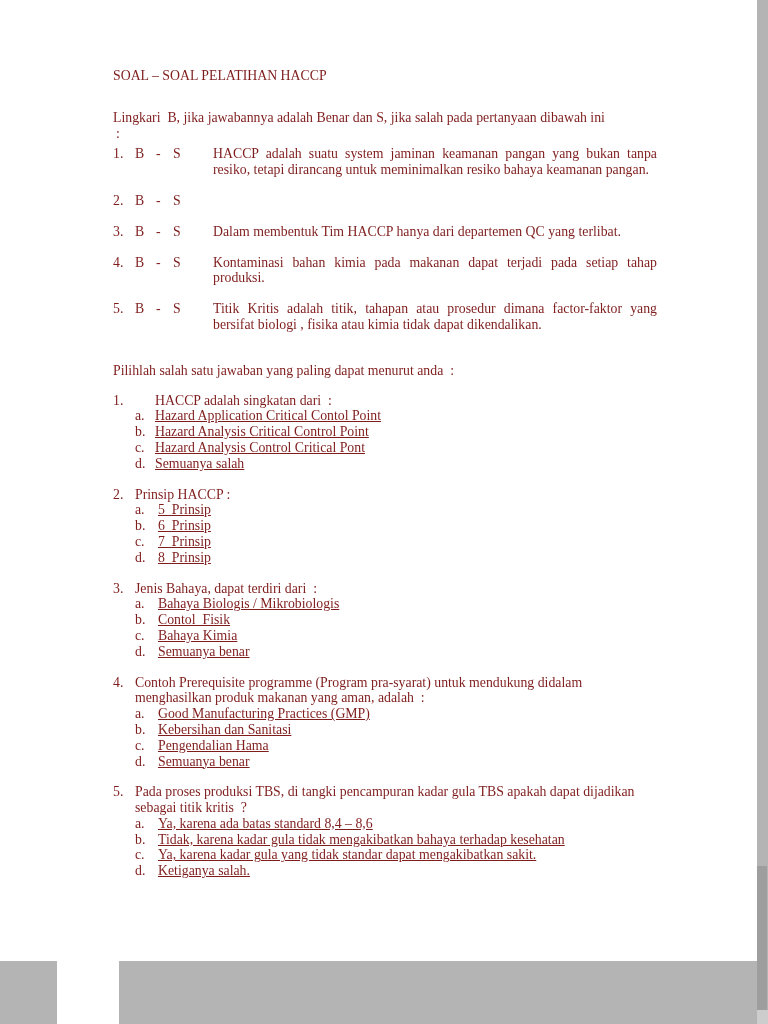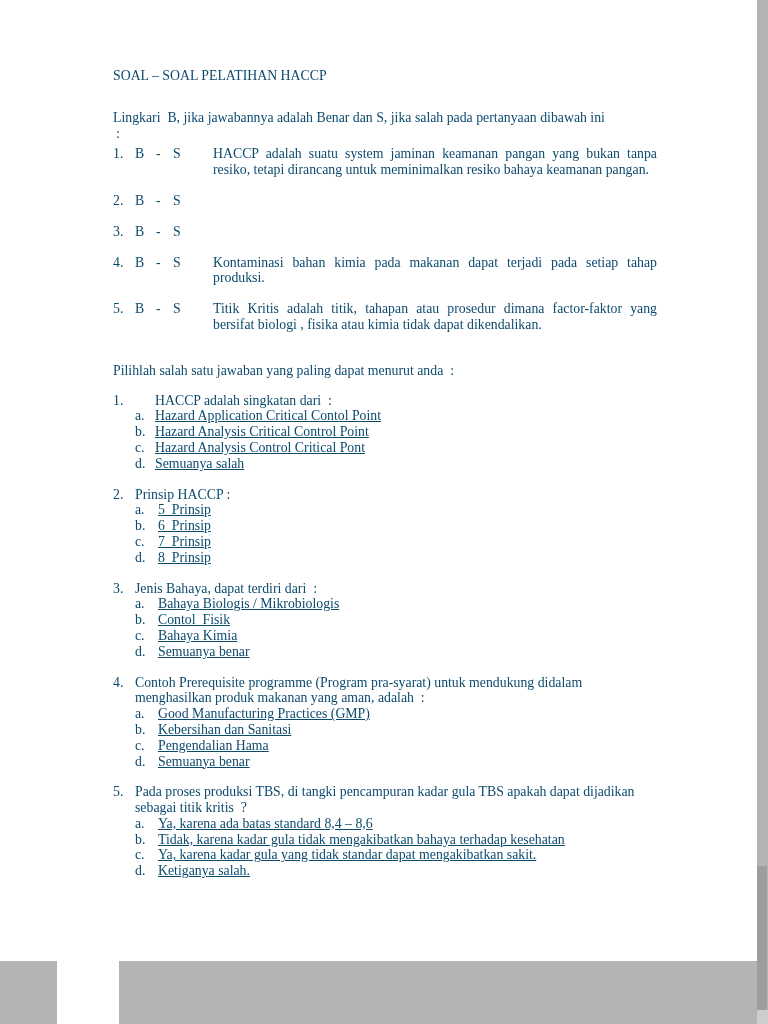--- a/index.html
+++ b/index.html
@@ -9,21 +9,21 @@
     font-family:"Liberation Serif", serif;
     overflow:hidden;
     position:relative;
   }
   .page{
     position:absolute;left:0;top:0;
     width:757px;height:961px;
     background:#ffffff;
     box-sizing:border-box;
     padding:68px 100px 0 113px;
-    color:#0c4a6e;
+    color:#7f1d1d;
     font-size:13.8px;
     line-height:15.8px;
     overflow:hidden;
   }
   .title{
     white-space:pre;
     margin:0 0 26px 0;
     font-weight:normal;
   }
   .instr{margin:0 0 5px 0;}
@@ -86,20 +86,21 @@
     <span class="bs">B</span>
     <span class="bs">-</span>
     <span class="bs">S</span>
   </div>
 
   <div class="tf-item">
     <span class="num">3.</span>
     <span class="bs">B</span>
     <span class="bs">-</span>
     <span class="bs">S</span>
+    <span class="tf-text">Dalam membentuk Tim HACCP hanya dari departemen QC yang terlibat.</span>
   </div>
 
   <div class="tf-item">
     <span class="num">4.</span>
     <span class="bs">B</span>
     <span class="bs">-</span>
     <span class="bs">S</span>
     <span class="tf-text">Kontaminasi bahan kimia pada makanan dapat terjadi pada setiap tahap produksi.</span>
   </div>
 

